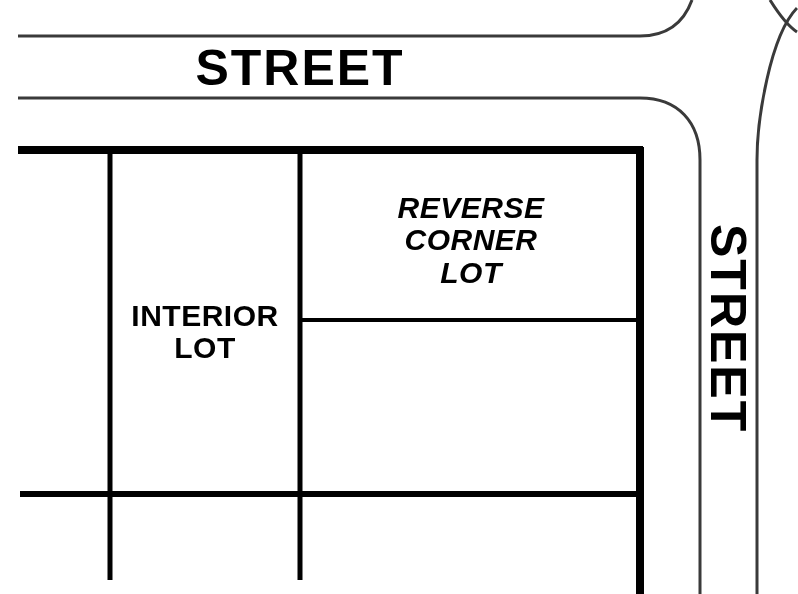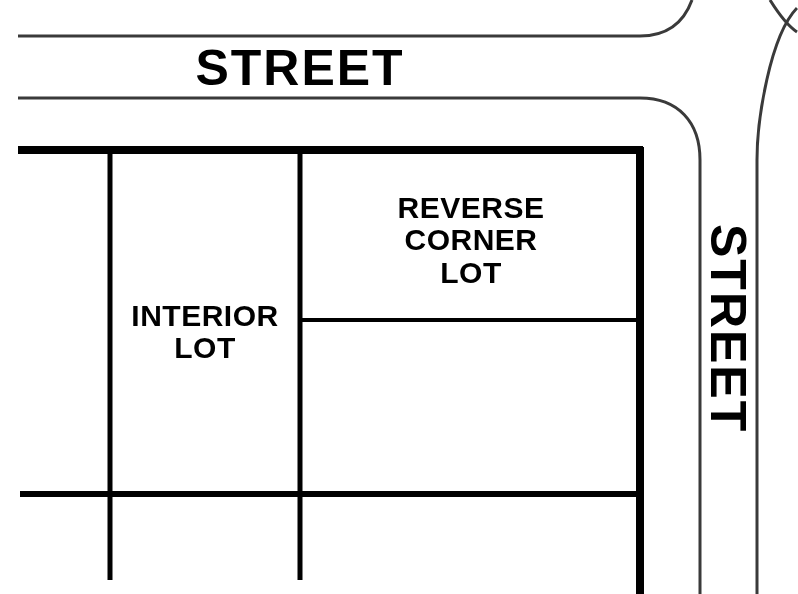--- a/index.html
+++ b/index.html
@@ -53,20 +53,21 @@
     left: 110px;
     top: 300px;
     width: 190px;
     font-size: 30px;
   }
   #reverse-corner-lot-label {
     left: 302px;
     top: 192px;
     width: 338px;
     font-size: 30px;
+    font-style: italic;
   }
 </style>
 </head>
 <body>
 
 <div id="canvas">
 
   <svg id="diagram-svg" viewBox="0 0 798 594" xmlns="http://www.w3.org/2000/svg">
 
     <g>

